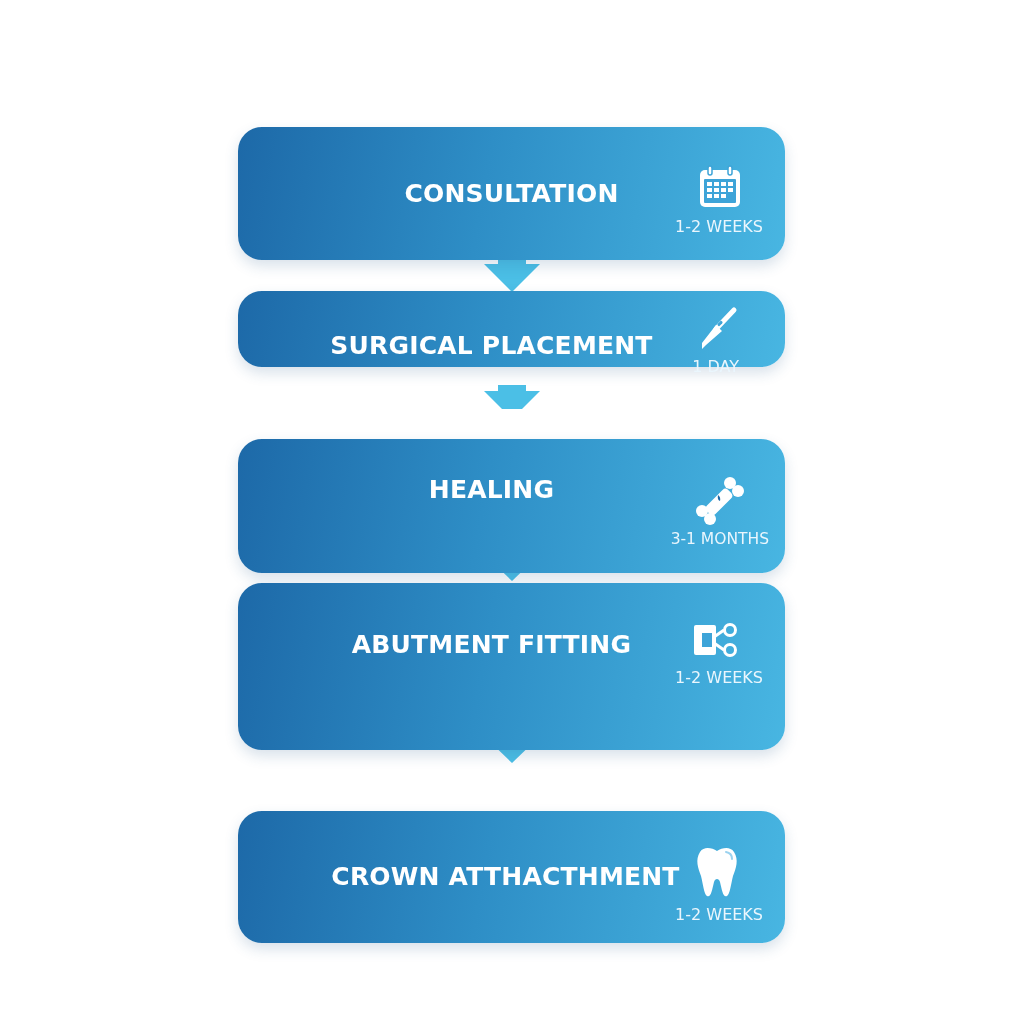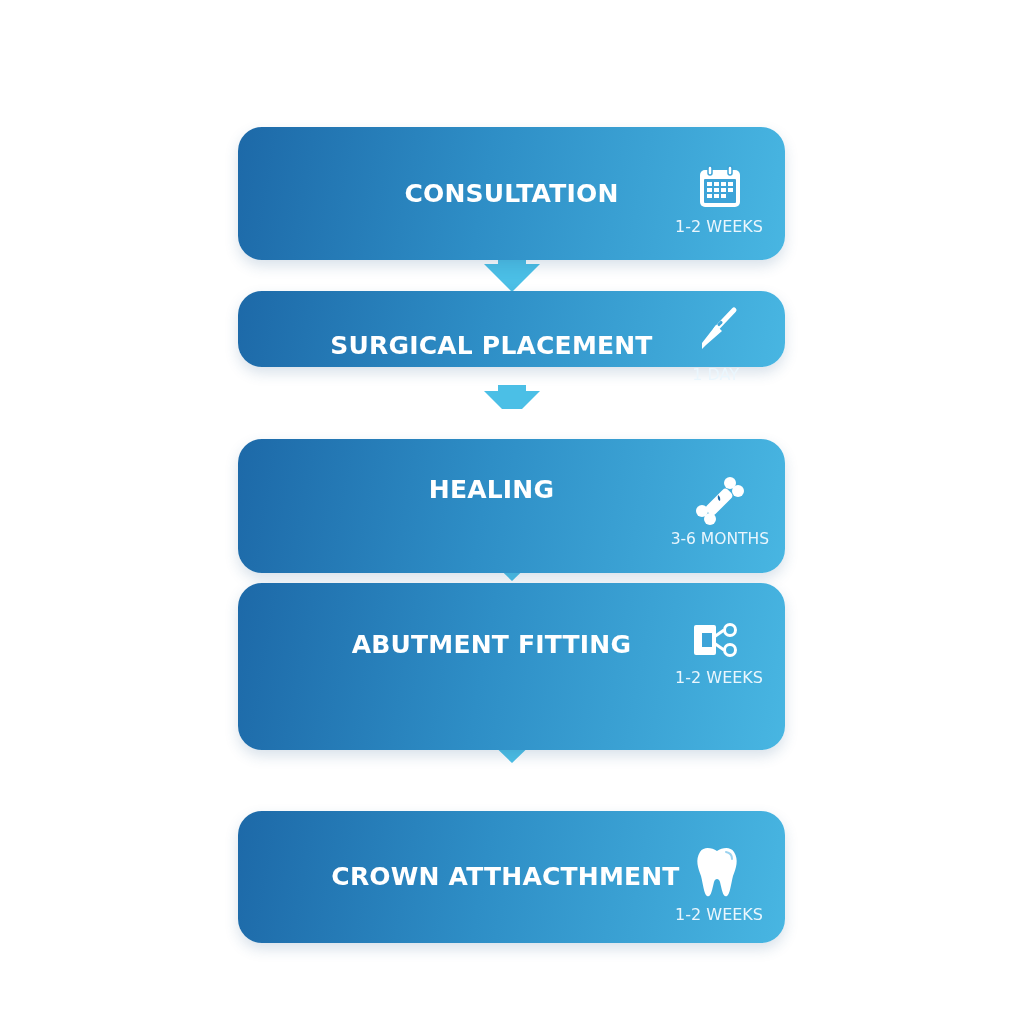--- a/index.html
+++ b/index.html
@@ -107,40 +107,40 @@
     <div class="step-title" style="top:38px;left:-40px;">
       <span>SURGICAL PLACEMENT</span>
     </div>
     <div class="step-icon" style="left:454px;top:14px;">
       <svg viewBox="0 0 48 48">
         <line x1="42" y1="5" x2="24" y2="24" stroke="#fff" stroke-width="5" stroke-linecap="round"></line>
         <path d="M24 20 L30 26 L14 40 L10 44 L10 38 Z" fill="#fff"></path>
         <rect x="25" y="17" width="6" height="3" rx="1.5" fill="#3ea4d8" transform="rotate(-45 28 18.5)"></rect>
       </svg>
     </div>
-    <div class="step-duration" style="right:46px;top:74px;">1 DAY</div>
+    <div class="step-duration" style="right:46px;top:66px;">1 DAY</div>
   </div>
 
   <div class="step" style="top:407px;height:134px;margin-top:32px;">
     <div class="step-title" style="top:34px;left:-40px;">
       <div>HEALING</div>
     </div>
     <div class="step-icon" style="left:456px;top:36px;width:52px;height:52px;">
       <svg viewBox="0 0 52 52">
         <g fill="#fff">
           <circle cx="36" cy="8" r="6"></circle>
           <circle cx="44" cy="16" r="6"></circle>
           <circle cx="8" cy="36" r="6"></circle>
           <circle cx="16" cy="44" r="6"></circle>
           <rect x="19" y="12" width="12" height="30" rx="4" transform="rotate(45 25 27)"></rect>
         </g>
         <path d="M24 20 q3 2 2 6 q-3 -1 -2 -6 z" fill="#1d69a8"></path>
       </svg>
     </div>
-    <div class="step-duration" style="right:16px;top:91px;font-size:15.5px;">3-6 MONTHS</div>
+    <div class="step-duration" style="right:16px;top:91px;font-size:15.5px;">3-1 MONTHS</div>
   </div>
 
   <div class="step" style="top:583px;height:167px;">
     <div class="step-title" style="top:45px;left:-40px;">
       <span>ABUTMENT FITTING</span>
     </div>
     <div class="step-icon" style="left:454px;top:38px;width:48px;height:40px;">
       <svg viewBox="0 0 48 40">
         <rect x="2" y="4" width="22" height="30" rx="2" fill="#fff"></rect>
         <rect x="10" y="12" width="10" height="14" fill="#3ea4d8"></rect>

